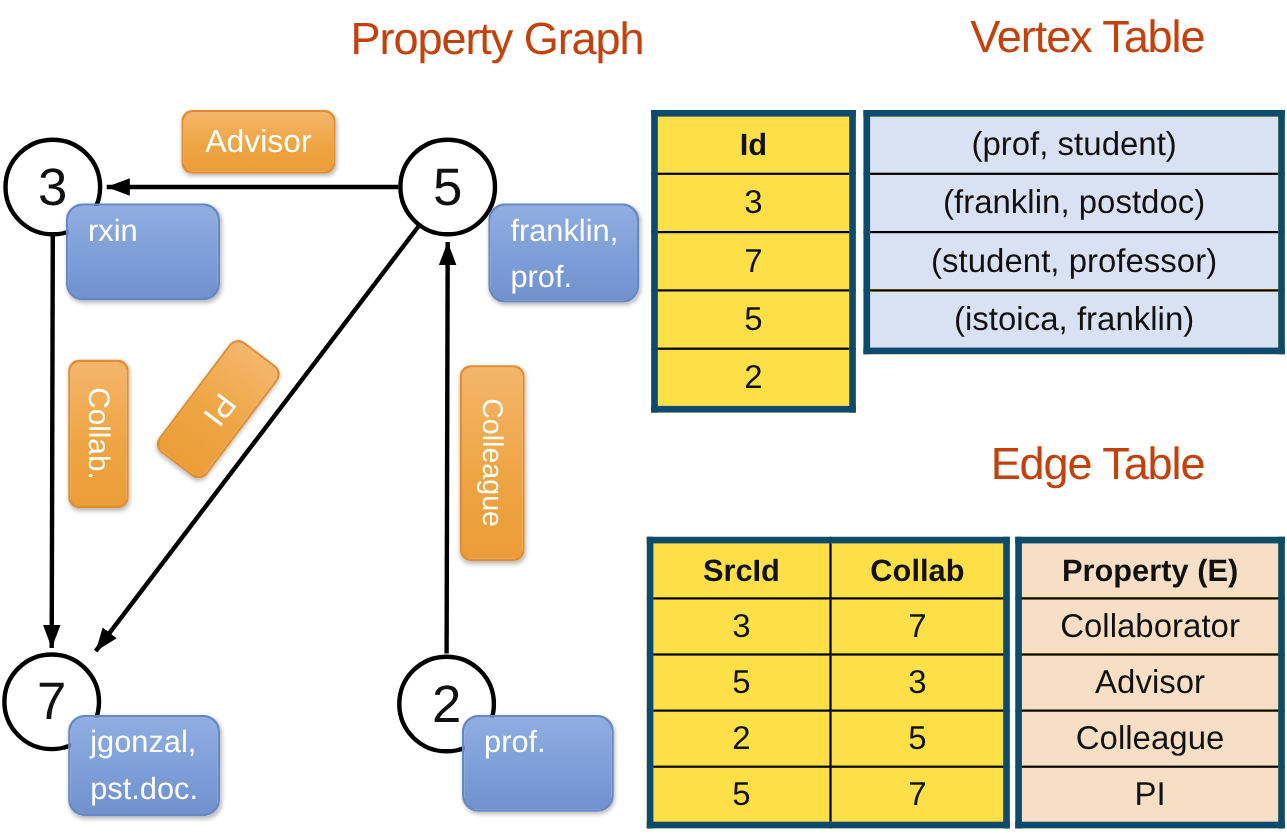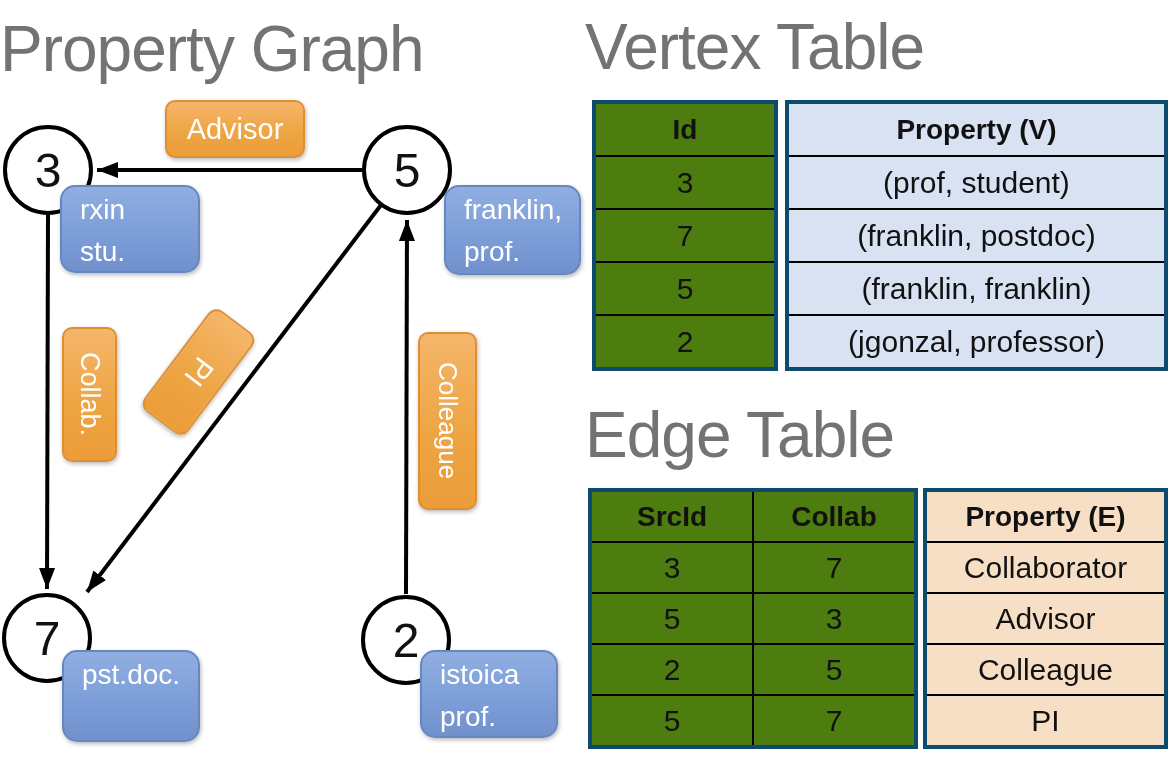--- a/index.html
+++ b/index.html
@@ -3,22 +3,22 @@
 <meta charset="utf-8">
 <style>
   html,body{margin:0;padding:0;background:#ffffff;}
   .canvas{
     position:relative;width:1170px;height:760px;overflow:hidden;
     background:#ffffff;
     font-family:"Liberation Sans", sans-serif;
     color:#111;
   }
   .title{
-    position:absolute;text-align:left;
-    font-size:64px;letter-spacing:-1px;color:#737373;
+    position:absolute;text-align:right;
+    font-size:41px;letter-spacing:-1px;color:#c2410c;
     font-weight:400;white-space:nowrap;
   }
   #pg-title{left:0;top:12px;width:585px;}
   #vt-title{left:585px;top:10px;width:510px;}
   #et-title{left:585px;top:398px;width:510px;}
 
   
   #edge-svg{position:absolute;left:0;top:0;}
   .gnode{
     position:absolute;width:90px;height:90px;border-radius:50%;
@@ -54,21 +54,21 @@
     box-shadow:1px 2px 4px rgba(0,0,0,0.28);
   }
   #vbox-rxin{left:60px;top:185px;width:140px;height:88px;}
   #vbox-franklin{left:420px;top:185px;width:137px;height:90px;margin-left:24px;}
   #vbox-jgonzal{left:62px;top:650px;width:138px;height:92px;}
   #vbox-istoica{left:420px;top:650px;width:138px;height:88px;}
 
   
   table.tbl{
     position:absolute;border-collapse:collapse;table-layout:fixed;
-    border:4px solid #0c4a6e;background:#4d7c0f;
+    border:6px solid #0c4a6e;background:#fde047;
   }
   table.tbl td{
     border:2px solid #000;height:51px;text-align:center;
     font-size:30px;color:#111;padding:0 4px;overflow:hidden;white-space:nowrap;
   }
   table.tbl td.hdr{font-weight:bold;font-size:28px;}
   #vt-id{left:592px;top:100px;width:186px;}
   #vt-prop{left:785px;top:100px;width:383px;}
   #vt-prop td{background:#d9e2f3;}
   #et-ids{left:588px;top:488px;width:330px;}
@@ -110,31 +110,30 @@
     <span>2</span>
   </div>
 
   <div class="elabel" id="label-advisor">Advisor</div>
   <div class="elabel vert" id="label-collab">Collab.</div>
   <div class="elabel vert" id="label-pi">PI</div>
   <div class="elabel vert" id="label-colleague">Colleague</div>
 
   <div class="vbox" id="vbox-rxin">
     <div>rxin</div>
-    <div>stu.</div>
   </div>
   <div class="vbox" id="vbox-franklin">
     <div>franklin,</div>
     <div>prof.</div>
   </div>
   <div class="vbox" id="vbox-jgonzal">
+    <div>jgonzal,</div>
     <div>pst.doc.</div>
   </div>
   <div class="vbox" id="vbox-istoica">
-    <div>istoica</div>
     <div>prof.</div>
   </div>
 
   <table class="tbl" id="vt-id">
     <tbody>
         <tr>
           <td class="hdr">Id</td>
         </tr>
     <tr>
           <td>3</td>
@@ -146,34 +145,31 @@
           <td>5</td>
         </tr>
     <tr>
           <td>2</td>
         </tr>
   </tbody>
     </table>
 
   <table class="tbl" id="vt-prop">
     <tbody>
-        <tr>
-          <td class="hdr">Property (V)</td>
-        </tr>
     <tr>
           <td>(prof, student)</td>
         </tr>
     <tr>
           <td>(franklin, postdoc)</td>
         </tr>
     <tr>
-          <td>(franklin, franklin)</td>
-        </tr>
-    <tr>
-          <td>(jgonzal, professor)</td>
+          <td>(student, professor)</td>
+        </tr>
+    <tr>
+          <td>(istoica, franklin)</td>
         </tr>
   </tbody>
     </table>
 
   <table class="tbl" id="et-ids">
     <tbody>
         <tr>
       <td class="hdr" style="width:152px">SrcId</td>
       <td class="hdr">Collab</td>
     </tr>

